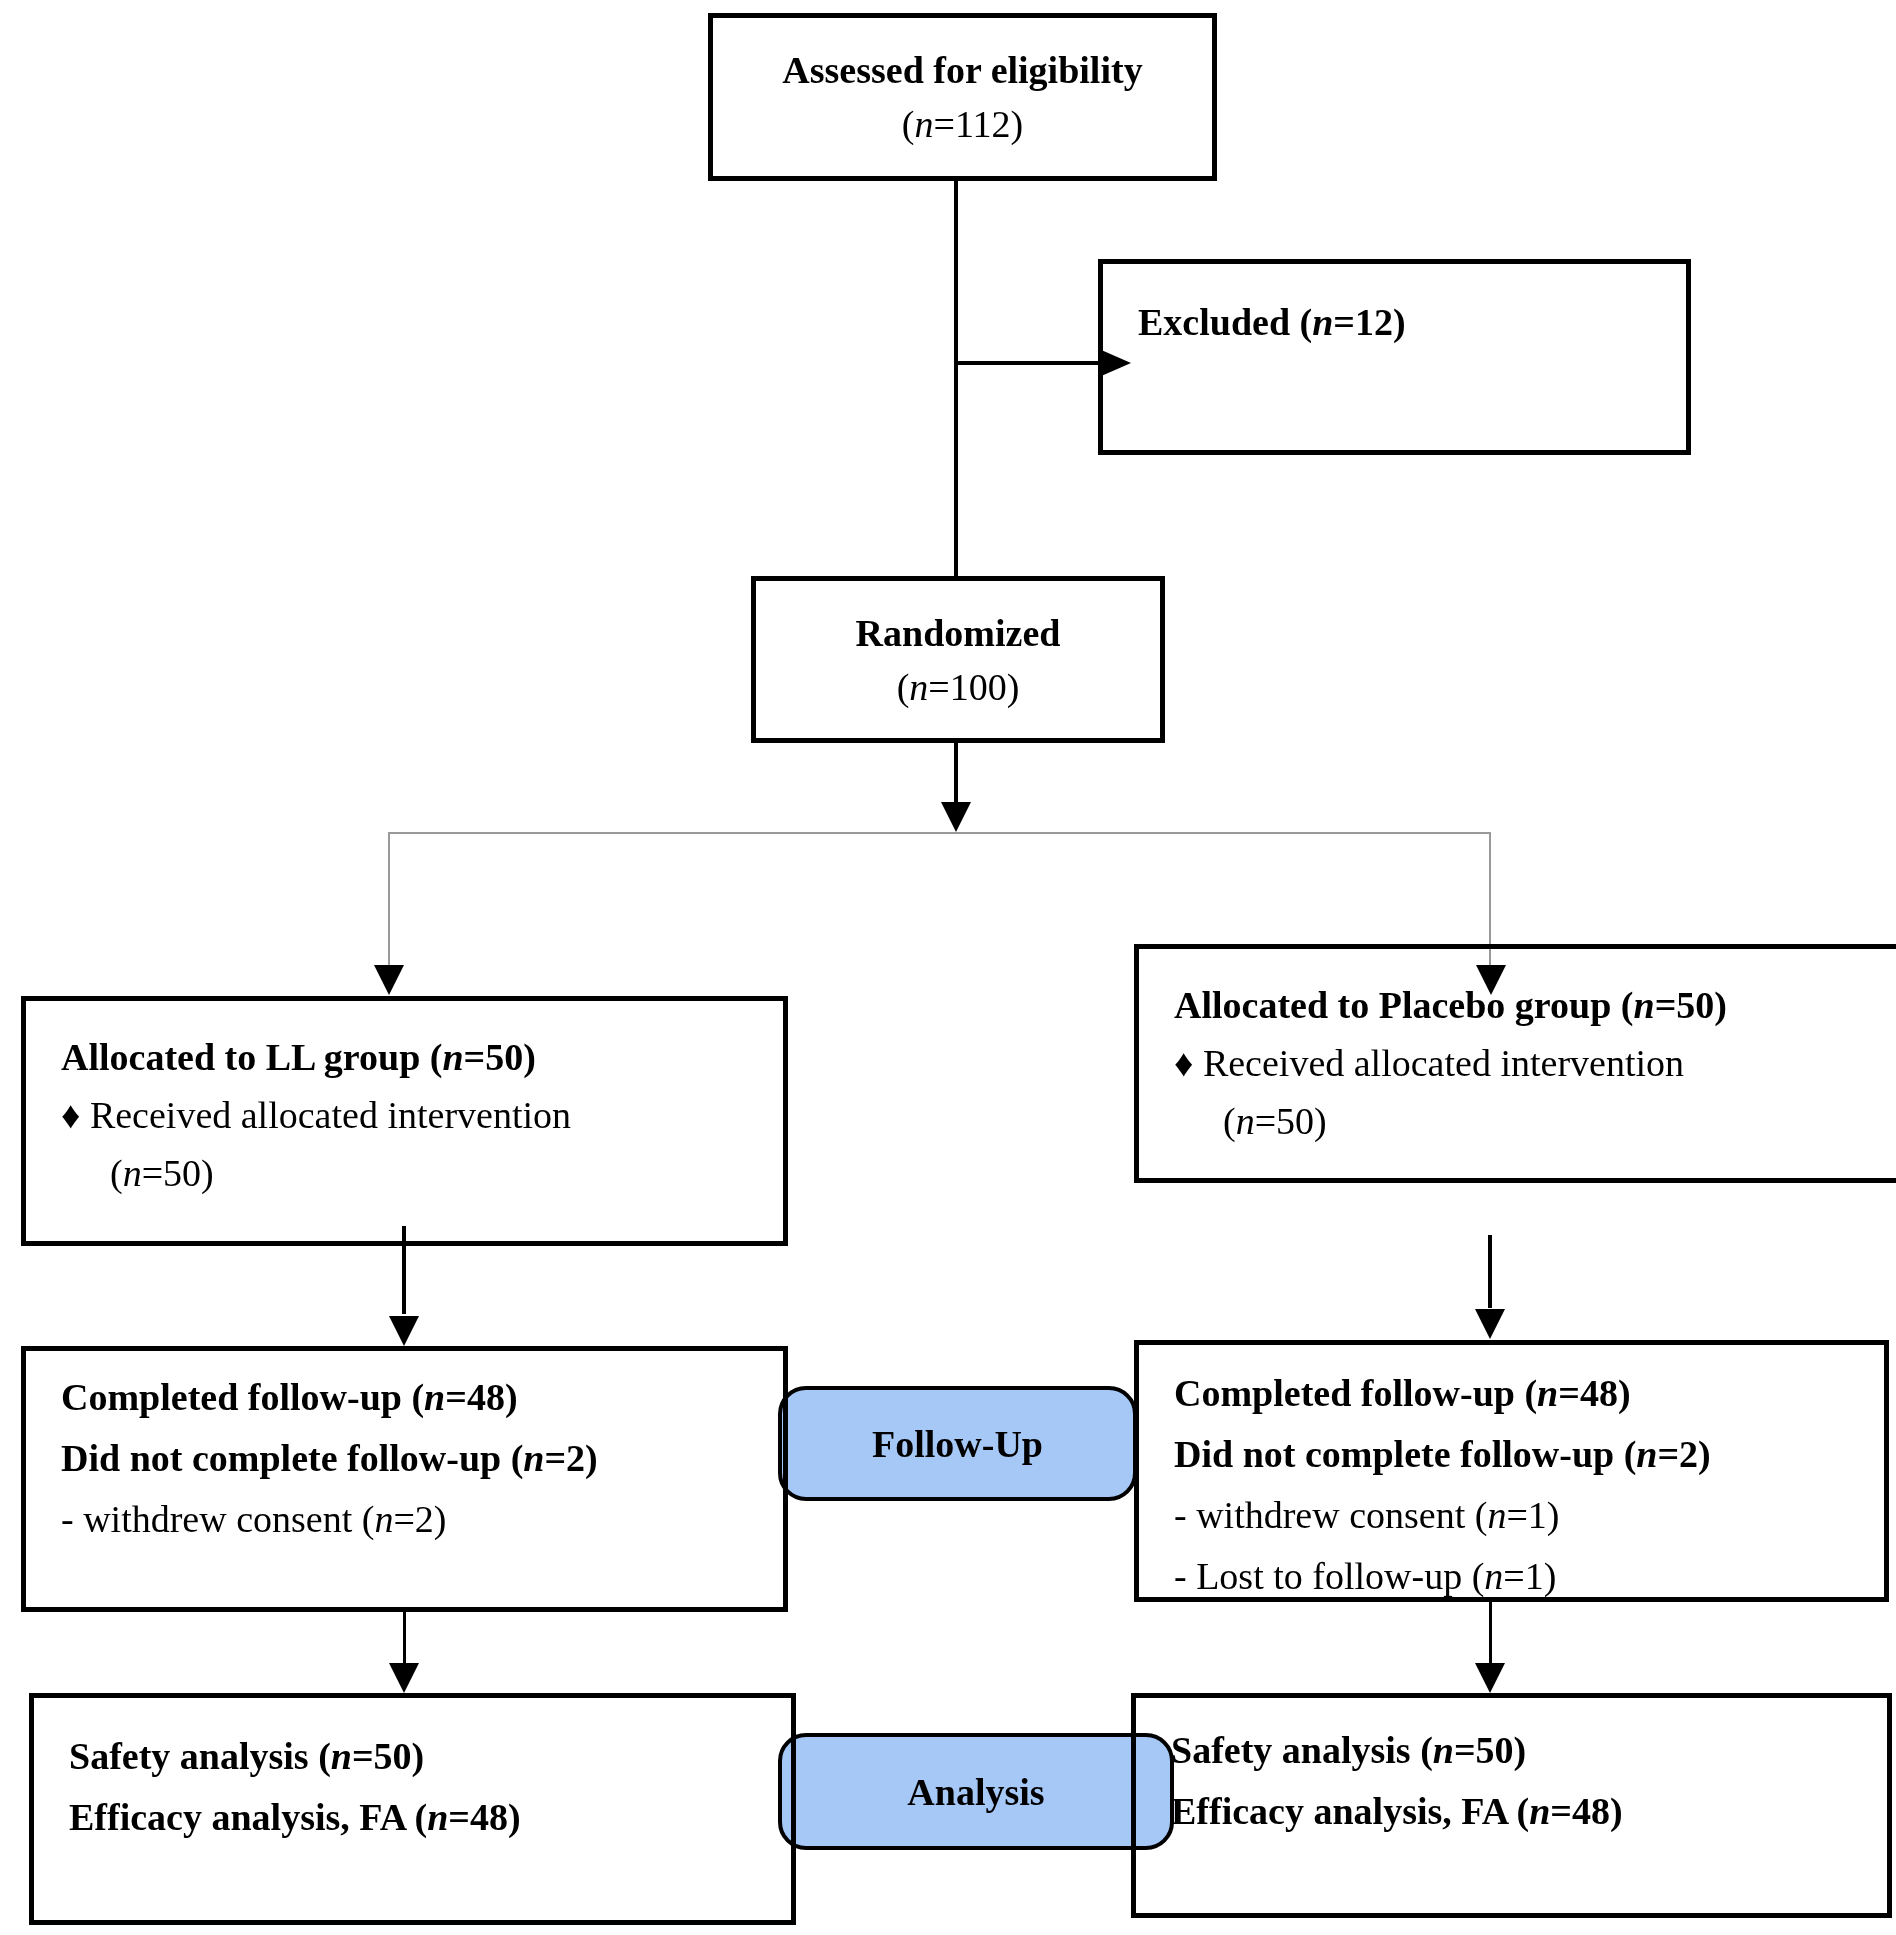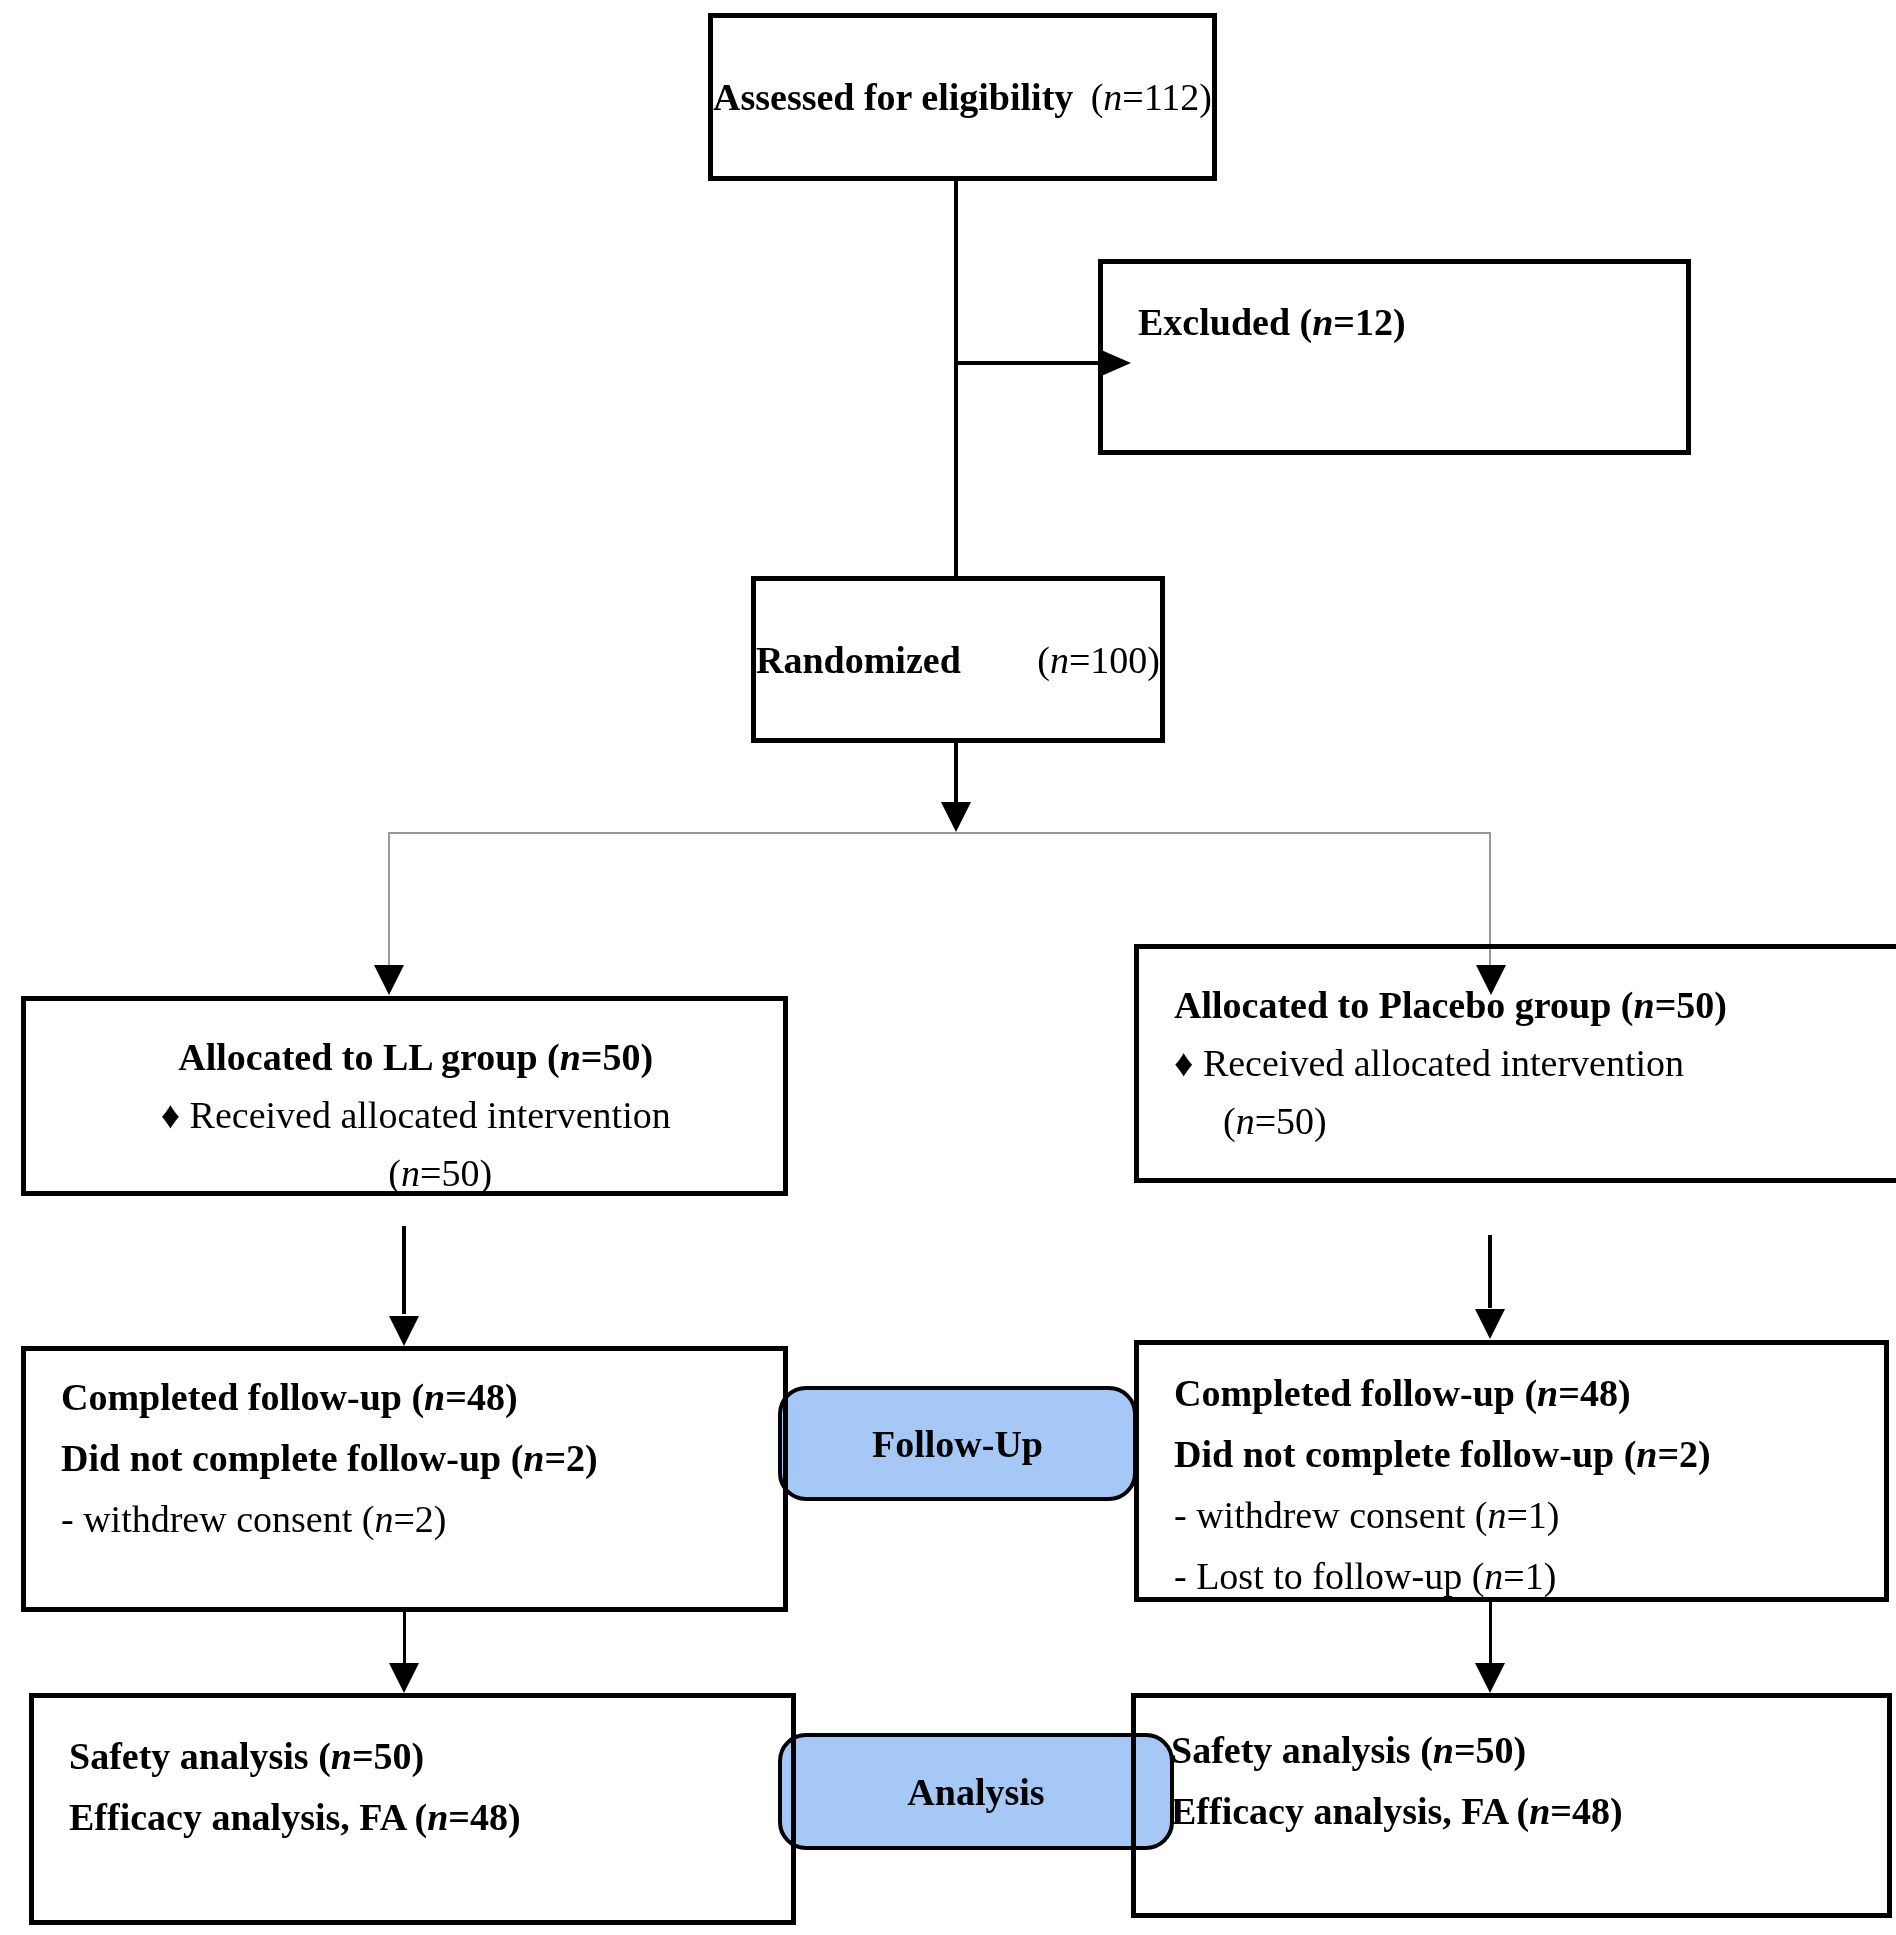--- a/index.html
+++ b/index.html
@@ -16,21 +16,21 @@
   
   .box{
     position:absolute;
     border:5px solid #000;
     background:transparent;
     box-sizing:border-box;
     z-index:3;
   }
   .box p{margin:0;}
   .center-box{
-    display:flex;justify-content:space-between;align-items:center;
+    display:flex;flex-direction:column;justify-content:center;align-items:center;
     text-align:center;
     font-family:Liberation Serif, serif;
   }
   .center-box p{line-height:54px;}
   .left-box p{line-height:61px;}
   .b{font-weight:700;}
   .indent{padding-left:49px;}
   
   .stage{
     position:absolute;
@@ -84,21 +84,21 @@
 
   <div class="vline" style="left:954px;top:743px;width:4.4px;height:61px;"></div>
   <div class="arrow-down" style="left:941px;top:802px;"></div>
 
   <div class="hline gray" style="left:388px;top:832px;width:1102px;height:1.9px;"></div>
   <div class="vline gray" style="left:388px;top:832px;width:1.9px;height:135px;"></div>
   <div class="vline gray" style="left:1489px;top:832px;width:1.9px;height:135px;"></div>
   <div class="arrow-down" style="left:374px;top:965px;"></div>
   <div class="arrow-down" style="left:1476px;top:965px;"></div>
 
-  <div class="box left-box" style="left:21px;top:996px;width:767px;height:200px;padding:26.5px 12.6px 0 35px;text-align:center;">
+  <div class="box left-box" style="left:21px;top:996px;width:767px;height:250px;padding:26.5px 12.6px 0 35px;">
     <p class="b" style="line-height:58px;">Allocated to LL group (<i>n</i>=50)</p>
     <p style="line-height:58px;">♦ Received allocated intervention</p>
     <p class="indent" style="line-height:58px;">(<i>n</i>=50)</p>
   </div>
 
 
   <div class="box left-box" style="left:1134px;top:944px;width:849px;height:239px;padding:26.5px 12.6px 0 35px;">
     <p class="b" style="line-height:58px;">Allocated to Placebo group (<i>n</i>=50)</p>
     <p style="line-height:58px;">♦ Received allocated intervention</p>
     <p class="indent" style="line-height:58px;">(<i>n</i>=50)</p>

